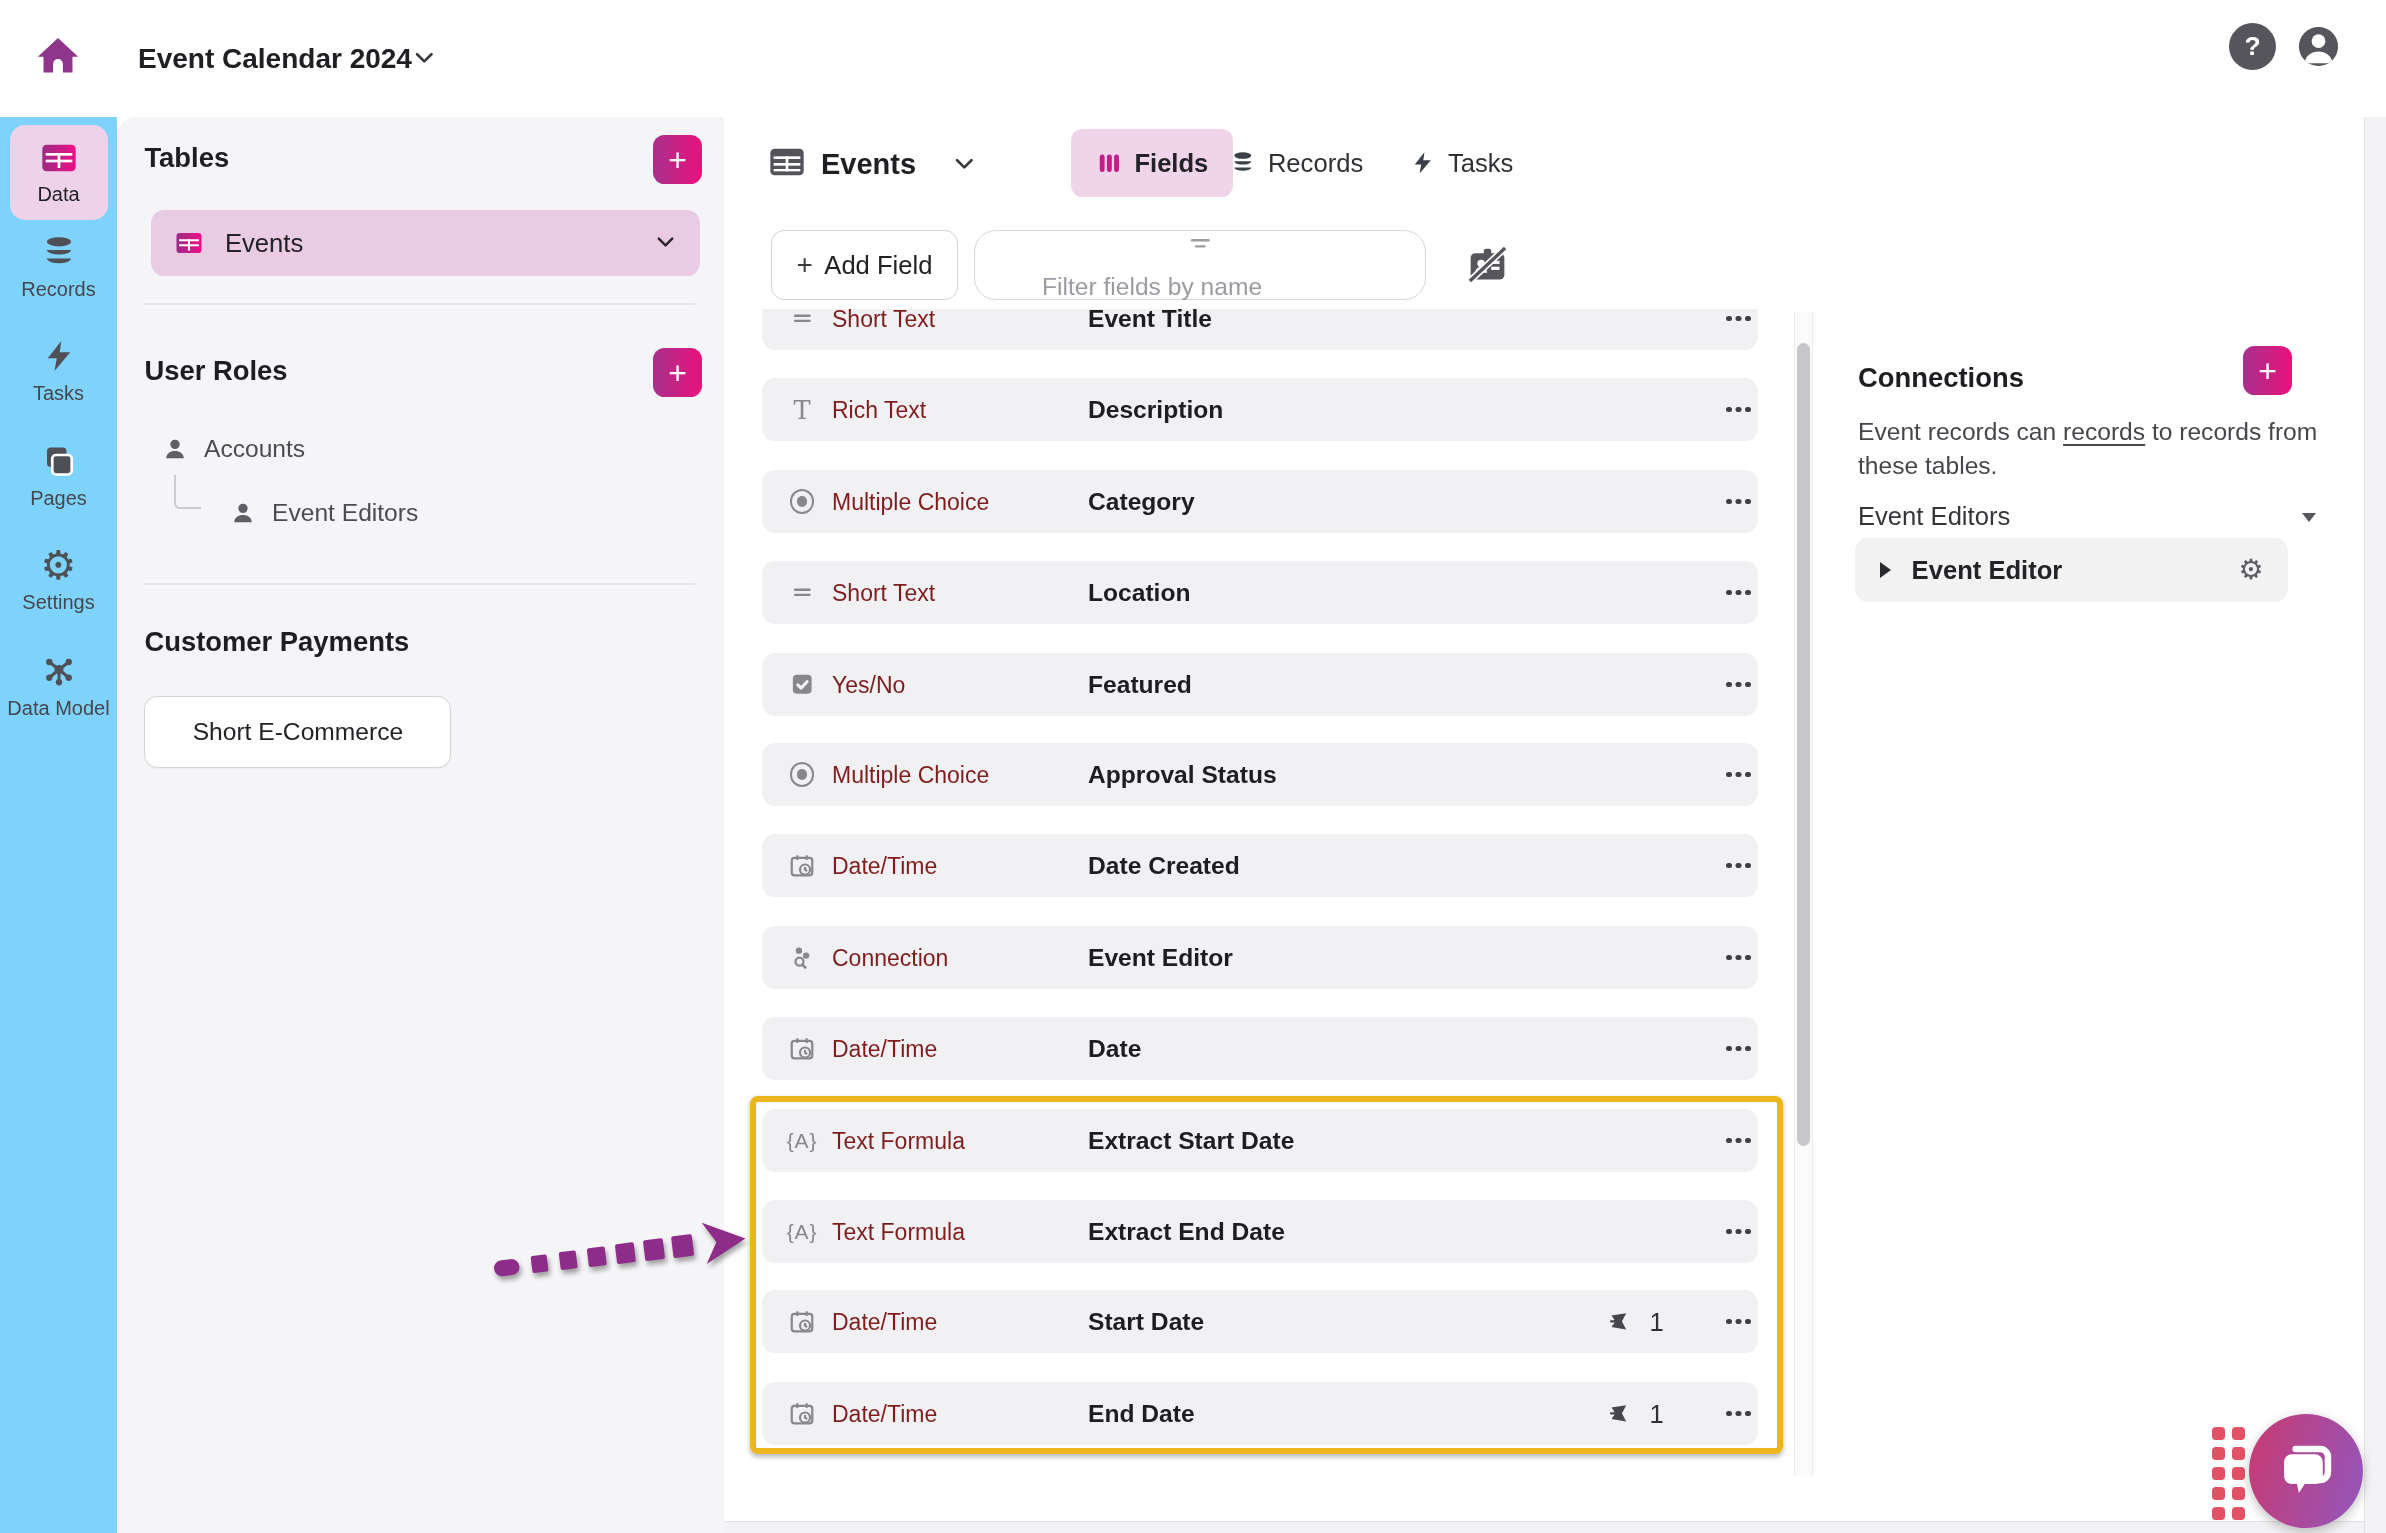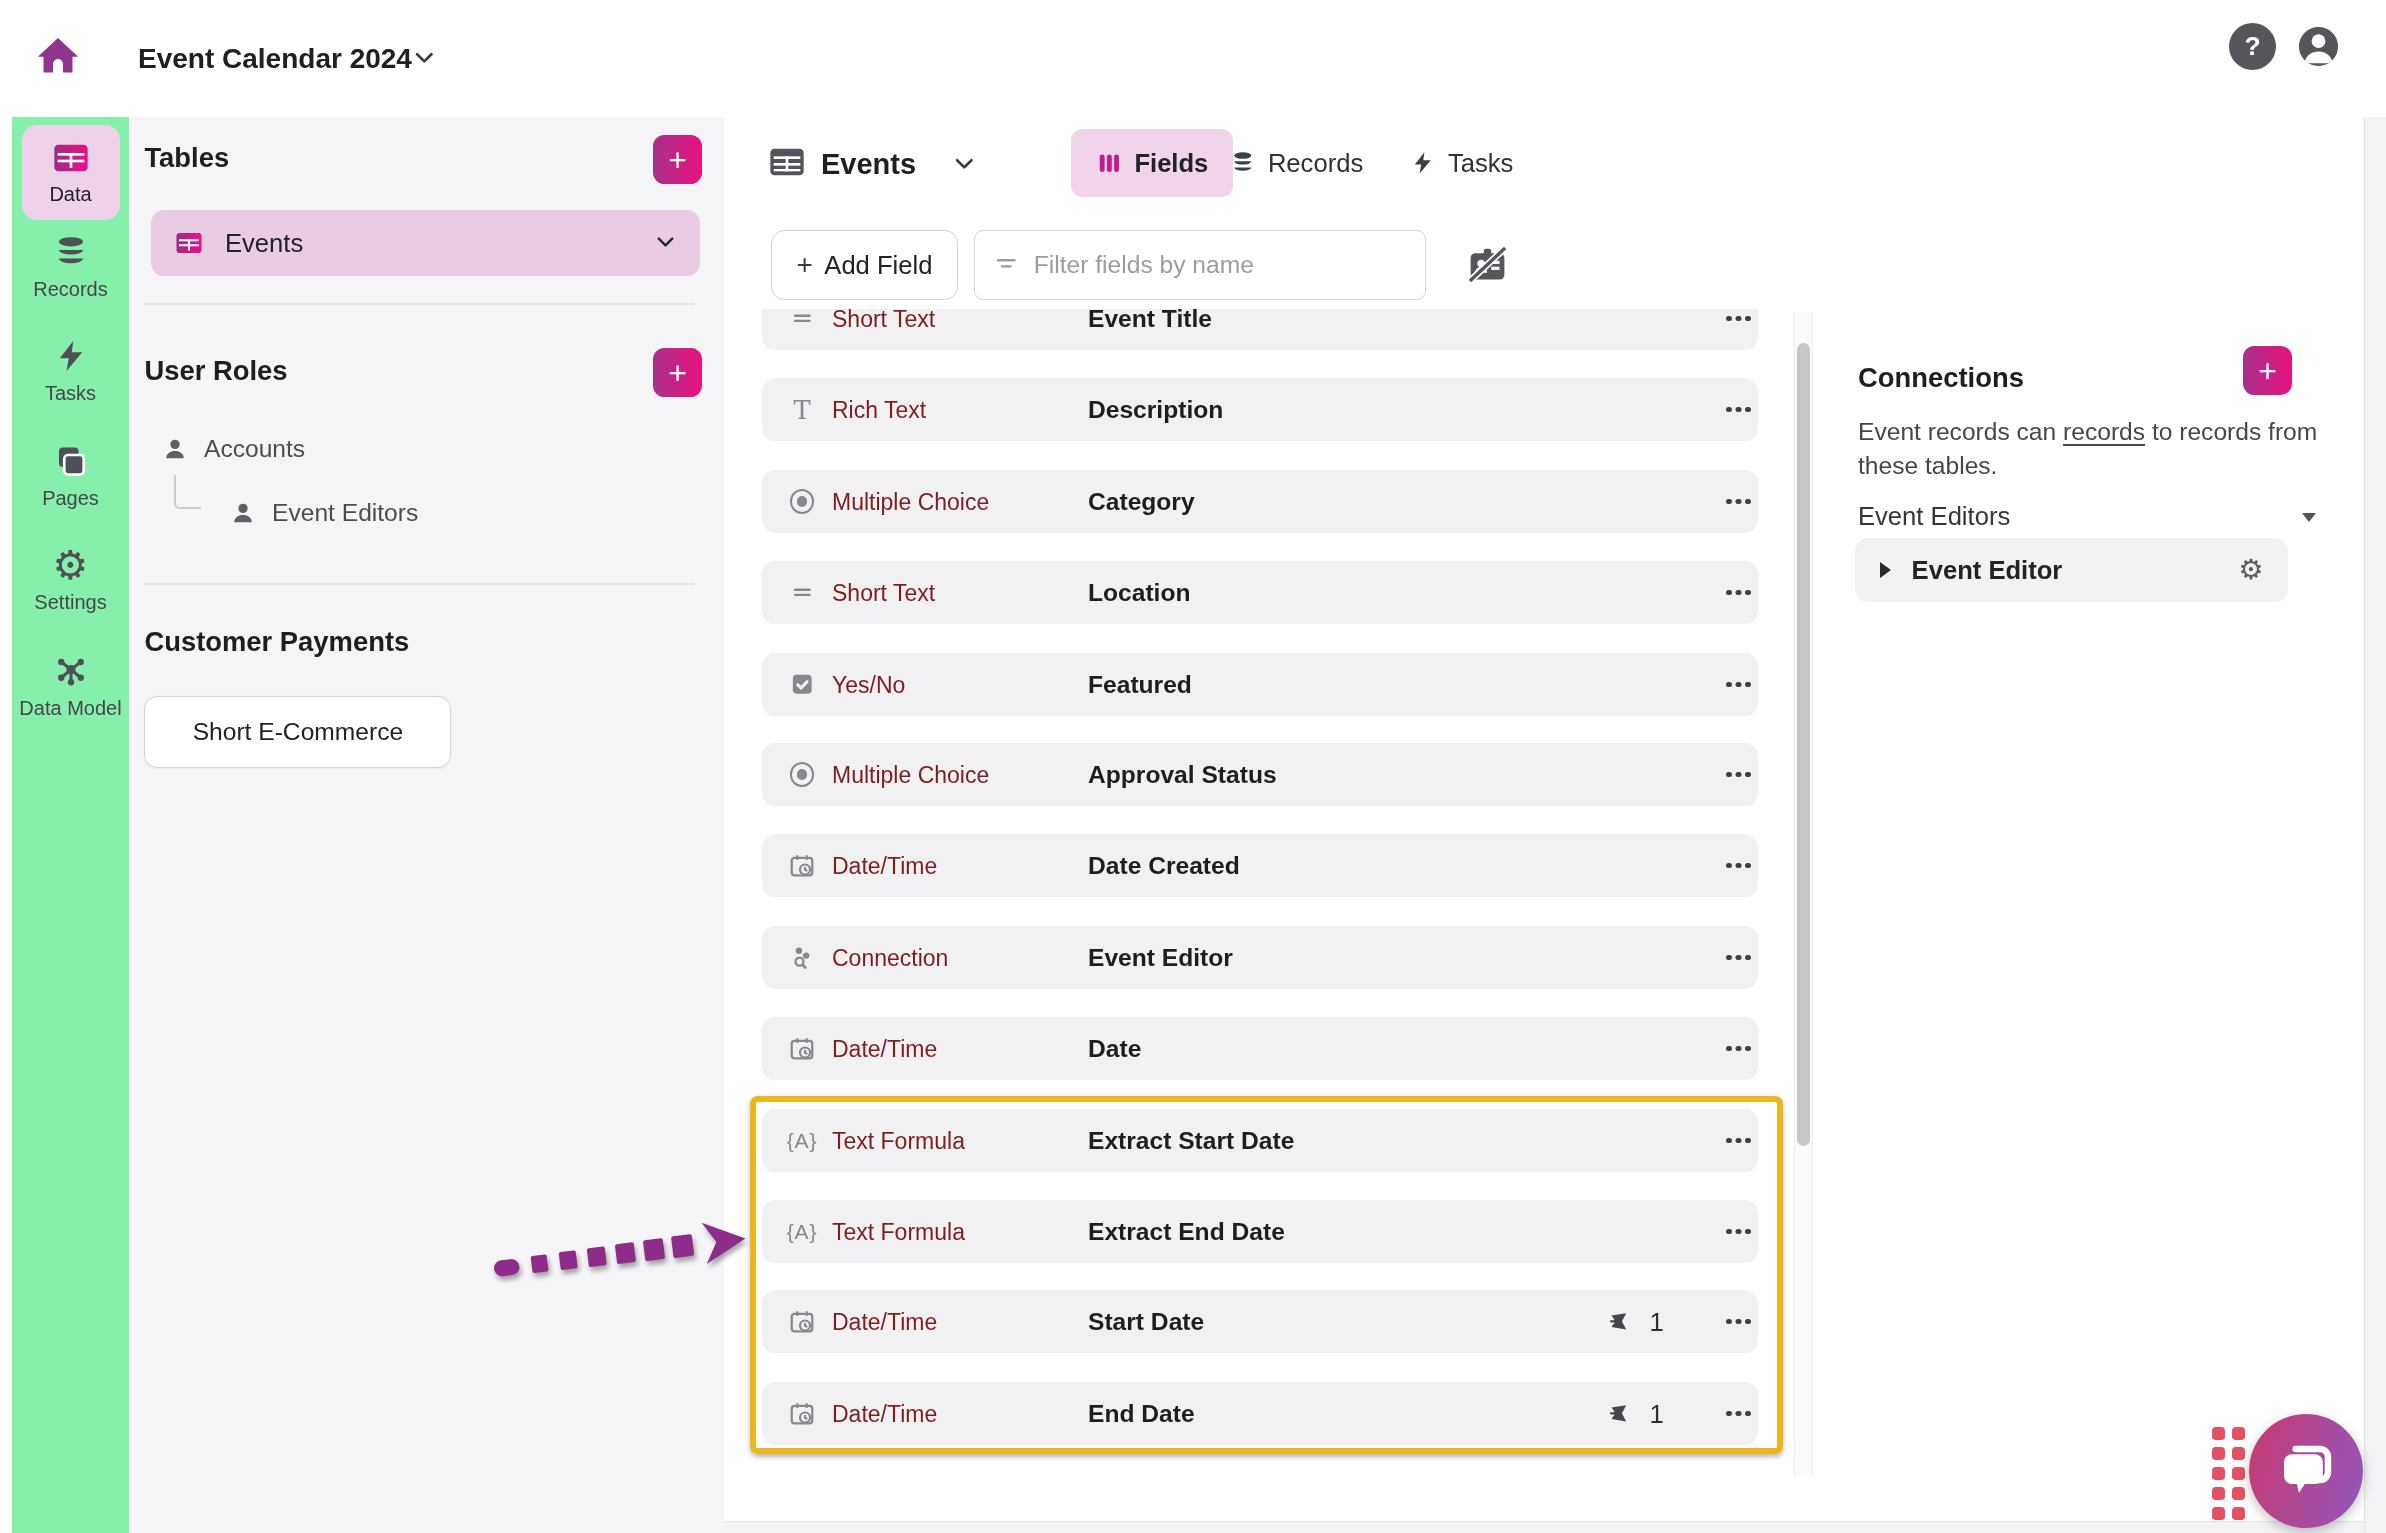--- a/index.html
+++ b/index.html
@@ -11,21 +11,21 @@
   .abs{position:absolute;}
   
   .topbar{left:0;top:0;width:2387px;height:117px;background:#fff;z-index:20;}
   .app-title{font-size:28px;font-weight:700;color:#202024;}
   .livebtn{display:flex;align-items:center;border:1.9px solid #c9c9ce;border-radius:9.5px;background:#fff;height:55px;}
   .livebtn .seg-main{display:flex;align-items:center;gap:13.2px;padding:0 24.6px;font-size:24.6px;font-weight:700;color:#1f1f24;}
   .livebtn .seg-drop{width:55px;height:55px;border-left:1.9px solid #c9c9ce;display:flex;align-items:center;justify-content:center;}
   .caret-down{width:0;height:0;border-left:8.5px solid transparent;border-right:8.5px solid transparent;border-top:10.4px solid #2c2c31;}
   .circbtn{width:47px;height:47px;border-radius:50%;background:#55555b;color:#fff;display:flex;align-items:center;justify-content:center;font-size:26.5px;font-weight:700;}
   
-  .rail{left:12px;top:117px;width:117px;height:1416px;background:#86efac;z-index:10;}
+  .rail{left:0;top:117px;width:117px;height:1416px;background:#7dd3fc;z-index:10;}
   .rail-item{position:absolute;left:0;width:117px;display:flex;flex-direction:column;align-items:center;gap:7.6px;}
   .rail-label{font-size:20px;color:#46464c;}
   .rail-active{left:9.5px;top:7.6px;width:98px;height:95px;background:#edd2e9;border-radius:15px;display:flex;flex-direction:column;align-items:center;justify-content:center;gap:5.7px;}
   .rail-active .rail-label{color:#1f1f24;}
   .gearglyph{font-size:40px;line-height:36px;color:#4f4f56;}
   
   .tables-panel{left:117px;top:117px;width:607px;height:1416px;background:#f5f5f7;border-top-left-radius:19px;z-index:5;}
   .section-h{font-size:27.4px;font-weight:700;color:#1e1e22;}
   .plusbtn{width:49px;height:49px;border-radius:11.4px;background:linear-gradient(90deg,#a8308c,#e8127d);color:#fff;display:flex;align-items:center;justify-content:center;font-size:32px;font-weight:400;line-height:1;}
   .events-item{left:34px;top:93px;width:549px;height:66px;background:#e9cbe4;border-radius:13.2px;display:flex;align-items:center;padding:0 23px;box-sizing:border-box;gap:21px;}
@@ -33,21 +33,21 @@
   .divider{height:1.9px;background:#e4e4e7;}
   .role-row{display:flex;align-items:center;gap:15px;font-size:24.6px;color:#4b4b51;}
   .tree-elbow{width:24.6px;height:32px;border-left:2.8px solid #cbcbd0;border-bottom:2.8px solid #cbcbd0;border-bottom-left-radius:5.7px;}
   .ecom-btn{left:27.4px;top:579px;width:305px;height:70px;background:#fff;border:1.9px solid #d4d4d8;border-radius:13.2px;display:flex;align-items:center;justify-content:center;font-size:24.6px;font-weight:500;color:#232327;box-shadow:0 0.9px 1.9px rgba(0,0,0,.04);}
   
   .main-title{font-size:29px;font-weight:700;color:#1f1f23;}
   .tab{display:flex;align-items:center;gap:12.3px;font-size:25.6px;color:#303036;font-weight:500;}
   .tab-pill{background:#efd4ea;border-radius:11.4px;height:68px;padding:0 24.6px;font-weight:700;color:#232327;}
   .addfield{left:771px;top:230px;width:187px;height:70px;background:#fff;border:1.9px solid #d2d2d6;border-radius:13.2px;display:flex;align-items:center;justify-content:center;gap:11.4px;font-size:25.6px;font-weight:500;color:#222226;box-sizing:border-box;}
   .addfield .plus{font-size:28px;font-weight:400;color:#3a3a40;}
-  .filterbox{left:974px;top:230px;width:452px;height:70px;border:1.9px solid #d6d6da;border-radius:9px;background:#fff;display:flex;align-items:center;padding:0 19px;gap:13.2px;box-sizing:border-box;}
+  .filterbox{left:974px;top:230px;width:452px;height:70px;border:1.9px solid #d6d6da;border-radius:22px;background:#fff;display:flex;align-items:center;padding:0 19px;gap:13.2px;box-sizing:border-box;flex-direction:column;}
   .filterbox input{border:none;outline:none;flex:1;font-size:24.6px;color:#333;font-family:inherit;background:transparent;}
   .filterbox input::placeholder{color:#9b9ba2;}
   
   .list-viewport{left:724px;top:309px;width:1093px;height:1168px;overflow:hidden;background:#fff;z-index:1;}
   .frow{position:absolute;left:38px;width:996px;height:63px;background:#f1f1f3;border-radius:13.2px;}
   .frow .ficon{position:absolute;left:23px;top:50%;transform:translateY(-50%);width:34px;height:34px;display:flex;align-items:center;justify-content:center;}
   .frow .ftype{position:absolute;left:70px;top:50%;transform:translateY(-50%);font-size:23px;color:#7f1d1d;white-space:nowrap;}
   .frow .fname{position:absolute;left:326px;top:50%;transform:translateY(-50%);font-size:24.6px;font-weight:700;color:#1e1e22;white-space:nowrap;}
   .dots{position:absolute;right:26.5px;top:50%;margin-top:-2.8px;width:5.7px;height:5.7px;border-radius:2.8px;background:#3f3f45;box-shadow:9.5px 0 0 #3f3f45,19px 0 0 #3f3f45;}
   .conncount{position:absolute;left:845px;top:50%;transform:translateY(-50%);display:flex;align-items:center;gap:17px;font-size:25.6px;color:#2e2e33;}

